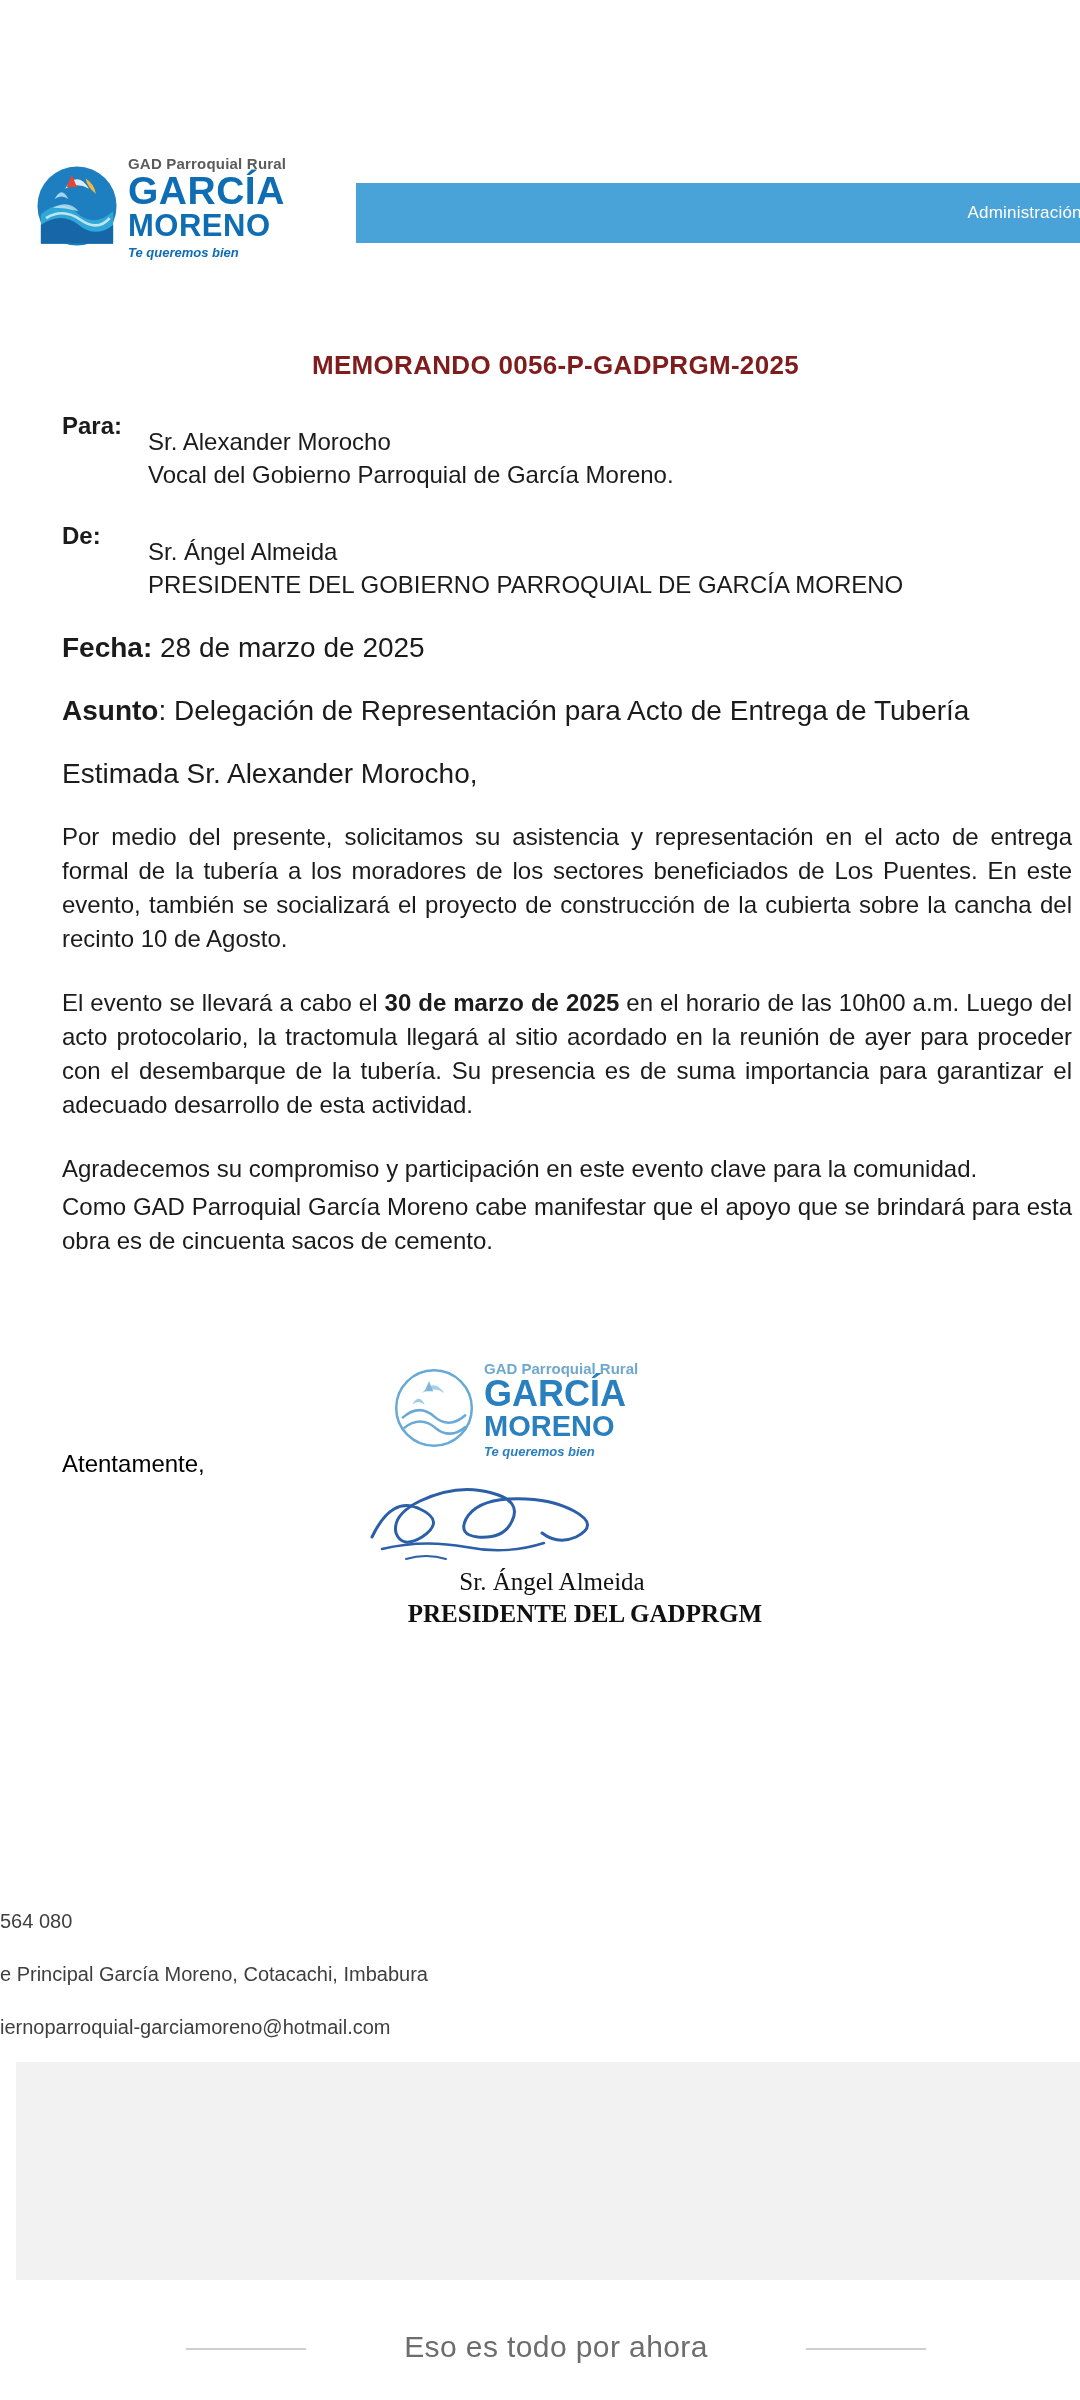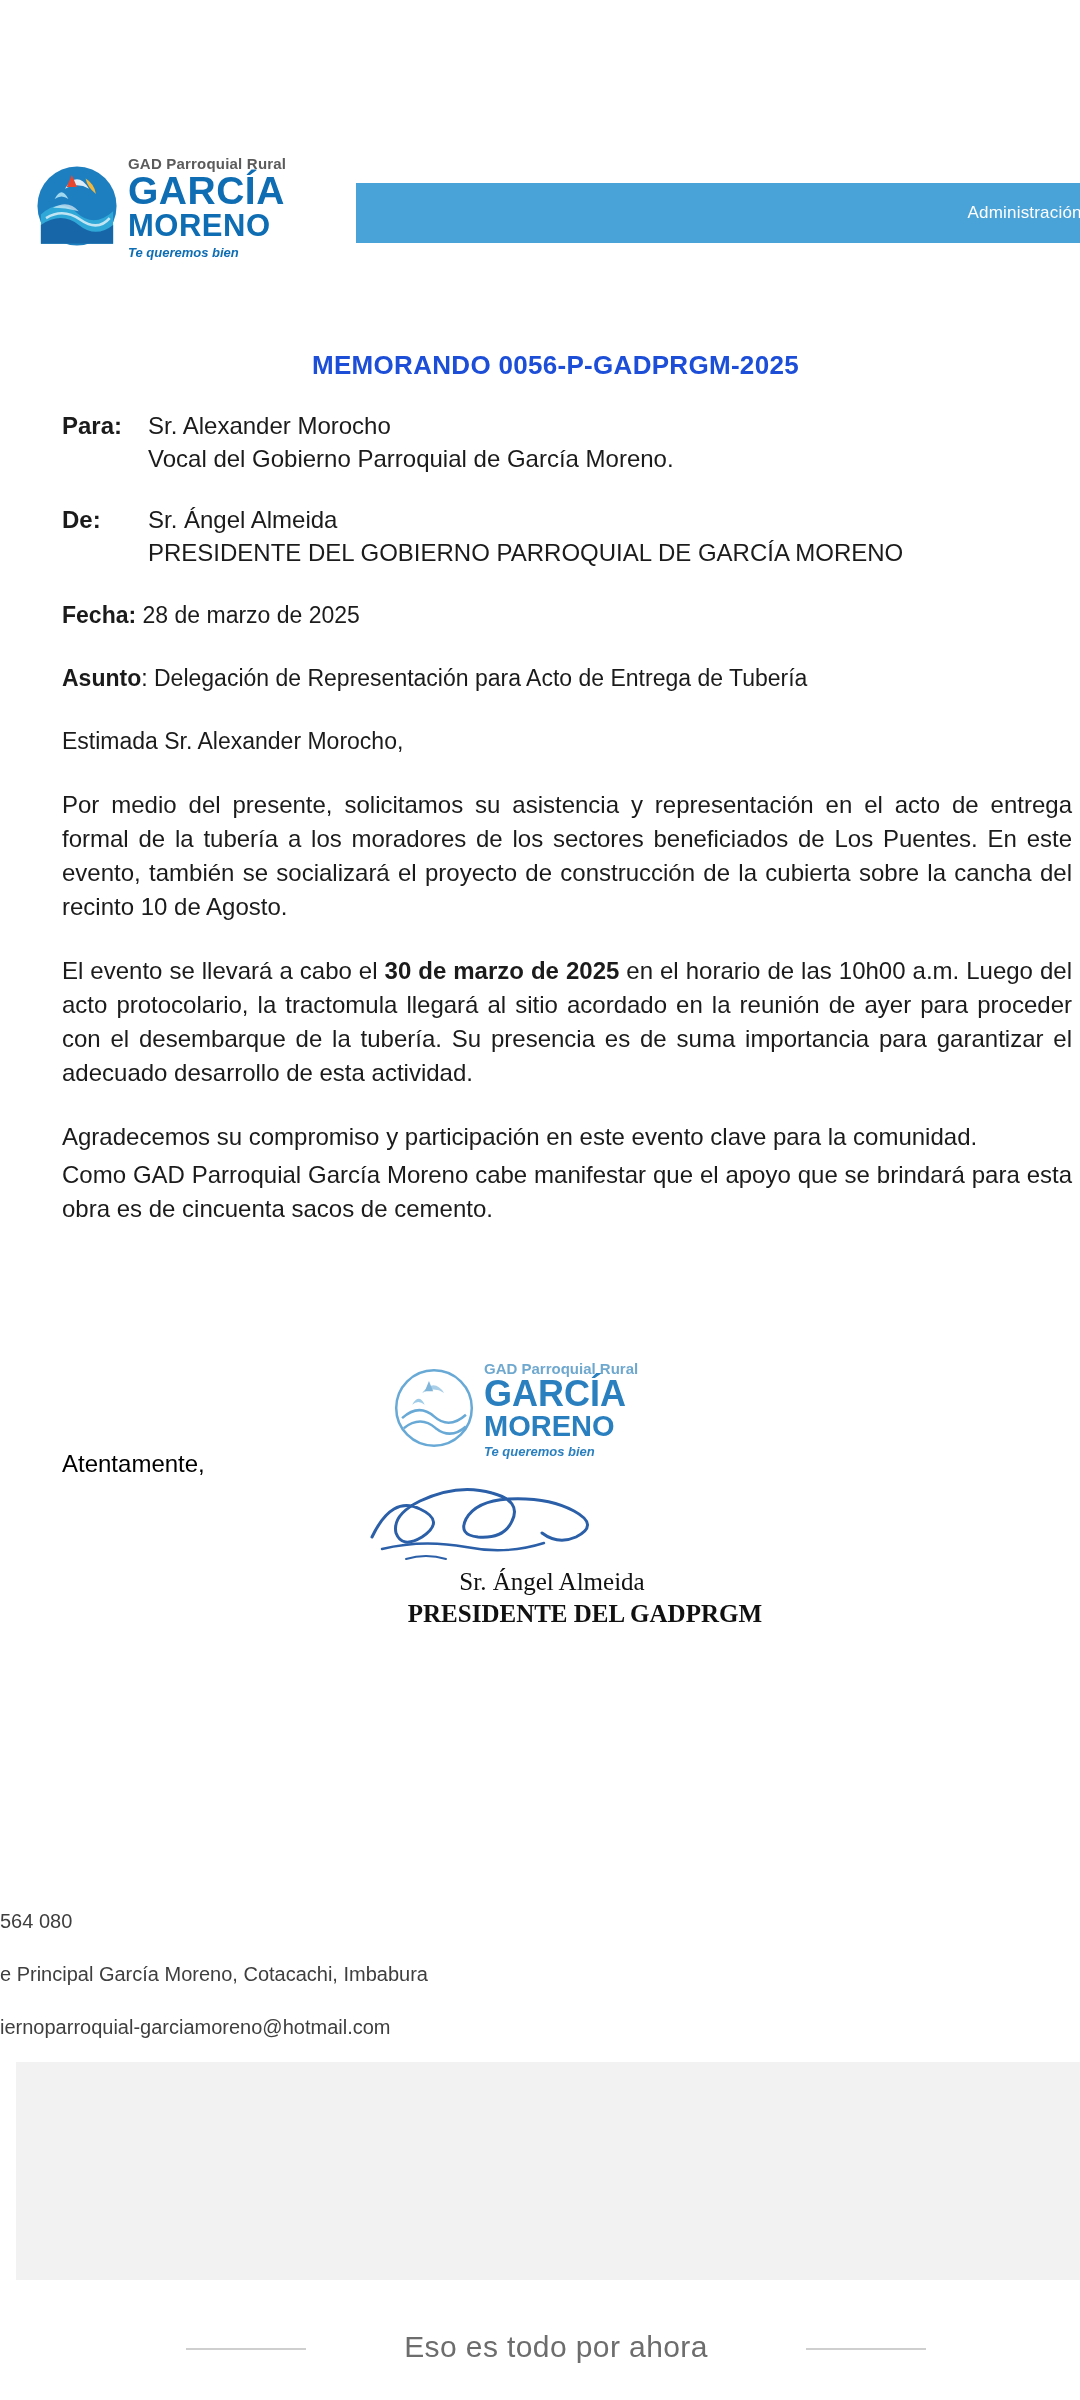--- a/index.html
+++ b/index.html
@@ -113,39 +113,40 @@
     top: 290px;
     width: 1010px;
     color: #1b1b1b;
   }
   #memo-title {
     text-align: left;
     margin-left: 250px;
     font-size: 26px;
     font-weight: 700;
     letter-spacing: .3px;
-    color: #1d4ed8;
+    color: #7f1d1d;
   }
   .row {
     display: flex;
     margin-top: 28px;
     font-size: 24px;
     line-height: 33px;
   }
   .row .lbl {
     font-weight: 700;
     width: 86px;
     flex: none;
   }
   .row .val {
     flex: 1;
+    margin-top: 16px;
   }
   .single {
     margin-top: 30px;
-    font-size: 23px;
+    font-size: 28px;
     line-height: 33px;
   }
   .single b, .bold { font-weight: 700; }
   p.para {
     margin: 30px 0 0 0;
     font-size: 24px;
     line-height: 34px;
     text-align: justify;
   }
   p.para.tight { margin-top: 4px; }

